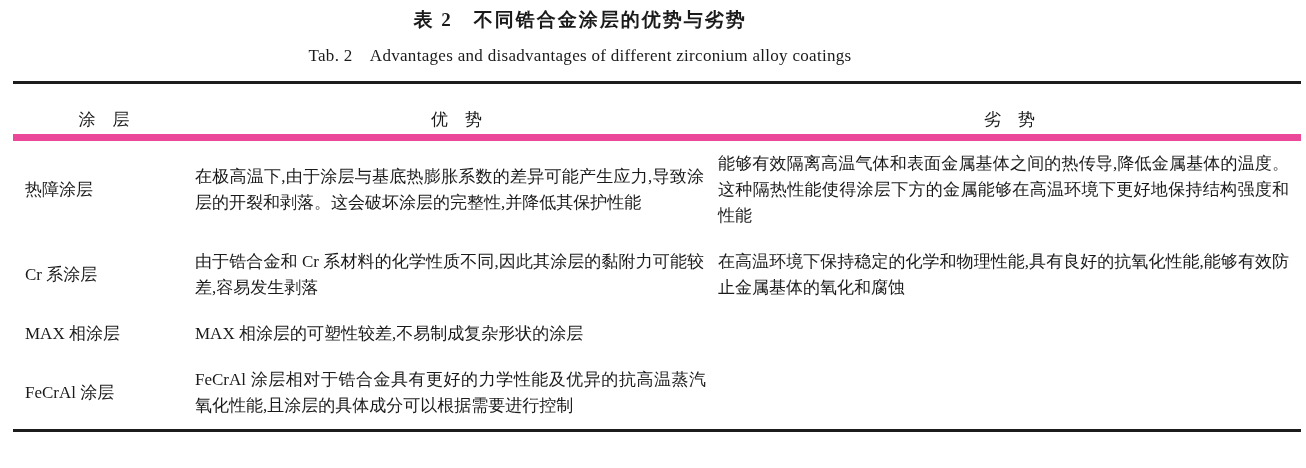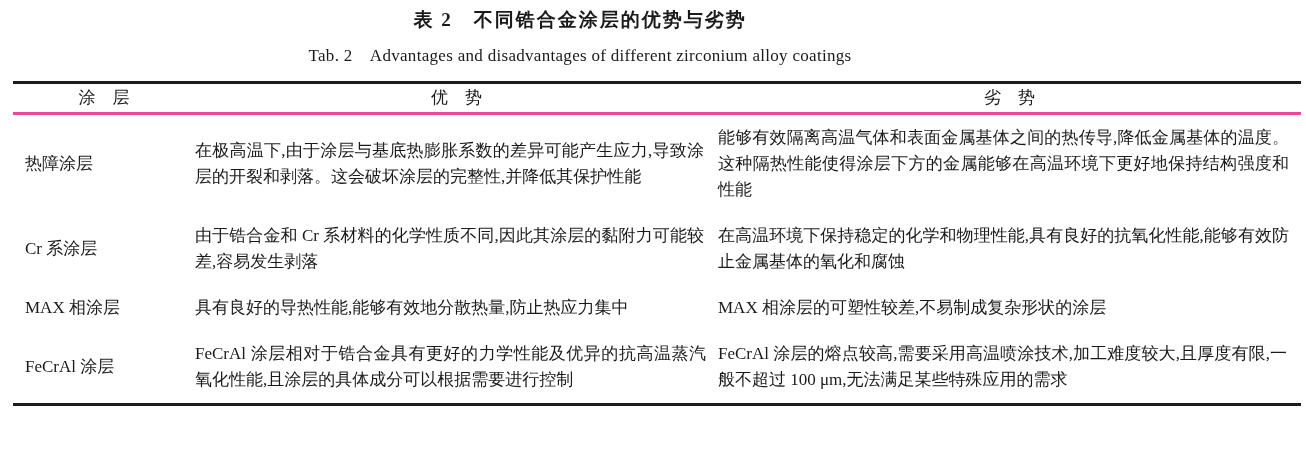--- a/index.html
+++ b/index.html
@@ -38,21 +38,22 @@
   .tbl {
     margin: 15px auto 0 13px;
     width: 1288px;
     border-top: 3px solid #1c1c1c;
     border-bottom: 3px solid #1c1c1c;
     box-sizing: border-box;
   }
   .thead {
     display: grid;
     grid-template-columns: 182px 523px 1fr;
-    border-bottom: 3px solid #ec4899;
+    border-bottom: 7px solid #ec4899;
+    margin-top: 22px;
   }
   .th {
     font-size: 17px;
     line-height: 18px;
     padding: 5px 0;
     text-align: center;
   }
   .tr {
     display: grid;
     grid-template-columns: 182px 523px 1fr;
@@ -98,23 +99,21 @@
     </div>
 
     <div class="tr">
       <div class="td td-coating">Cr 系涂层</div>
       <div class="td td-dis">由于锆合金和 Cr 系材料的化学性质不同,因此其涂层的黏附力可能较差,容易发生剥落</div>
       <div class="td td-adv">在高温环境下保持稳定的化学和物理性能,具有良好的抗氧化性能,能够有效防止金属基体的氧化和腐蚀</div>
     </div>
 
     <div class="tr">
       <div class="td td-coating">MAX 相涂层</div>
-      <div class="td td-adv">具有良好的导热性能,能够有效地分散热量,防止热应力集中</div>
       <div class="td td-dis">MAX 相涂层的可塑性较差,不易制成复杂形状的涂层</div>
     </div>
 
     <div class="tr">
       <div class="td td-coating">FeCrAl 涂层</div>
       <div class="td td-adv">FeCrAl 涂层相对于锆合金具有更好的力学性能及优异的抗高温蒸汽氧化性能,且涂层的具体成分可以根据需要进行控制</div>
-      <div class="td td-dis">FeCrAl 涂层的熔点较高,需要采用高温喷涂技术,加工难度较大,且厚度有限,一般不超过 100 μm,无法满足某些特殊应用的需求</div>
     </div>
   </div>
 </div>
 
 </body></html>

